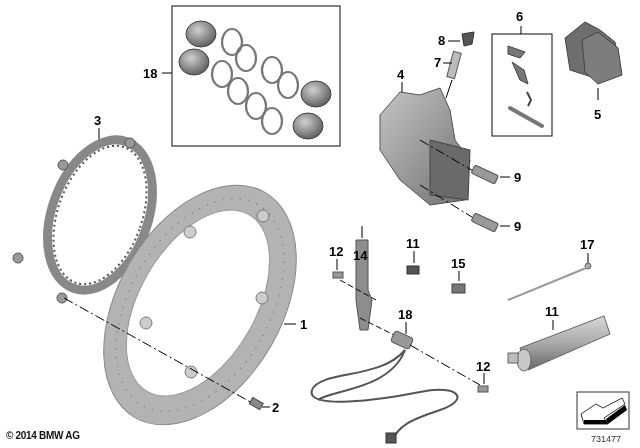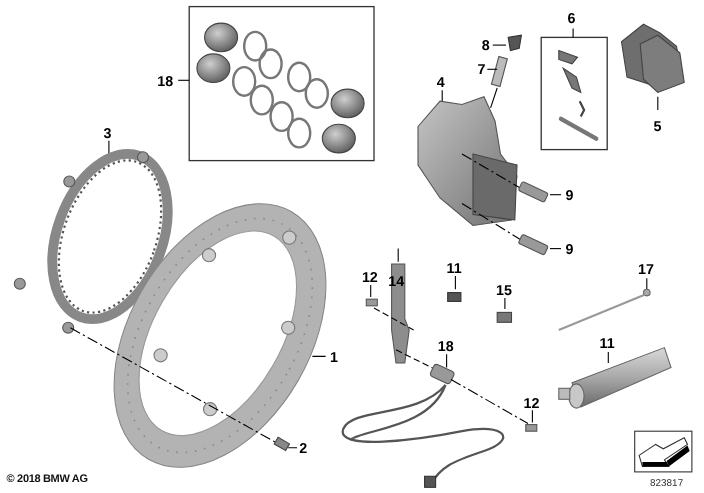--- a/index.html
+++ b/index.html
@@ -169,14 +169,14 @@
 <div class="callout" style="left:143px;top:67px;">18</div>
 <div class="callout" style="left:398px;top:308px;">18</div>
 <div class="callout" style="left:329px;top:245px;">12</div>
 <div class="callout" style="left:476px;top:360px;">12</div>
 <div class="callout" style="left:406px;top:237px;">11</div>
 <div class="callout" style="left:353px;top:213px;margin-top:36px;">14</div>
 <div class="callout" style="left:451px;top:257px;">15</div>
 <div class="callout" style="left:545px;top:305px;">11</div>
 <div class="callout" style="left:580px;top:238px;">17</div>
 
-<div class="copyright">© 2018 BMW AG</div>
-<div class="diagram-id">823817</div>
+<div class="copyright">© 2014 BMW AG</div>
+<div class="diagram-id">731477</div>
 
 </body></html>

